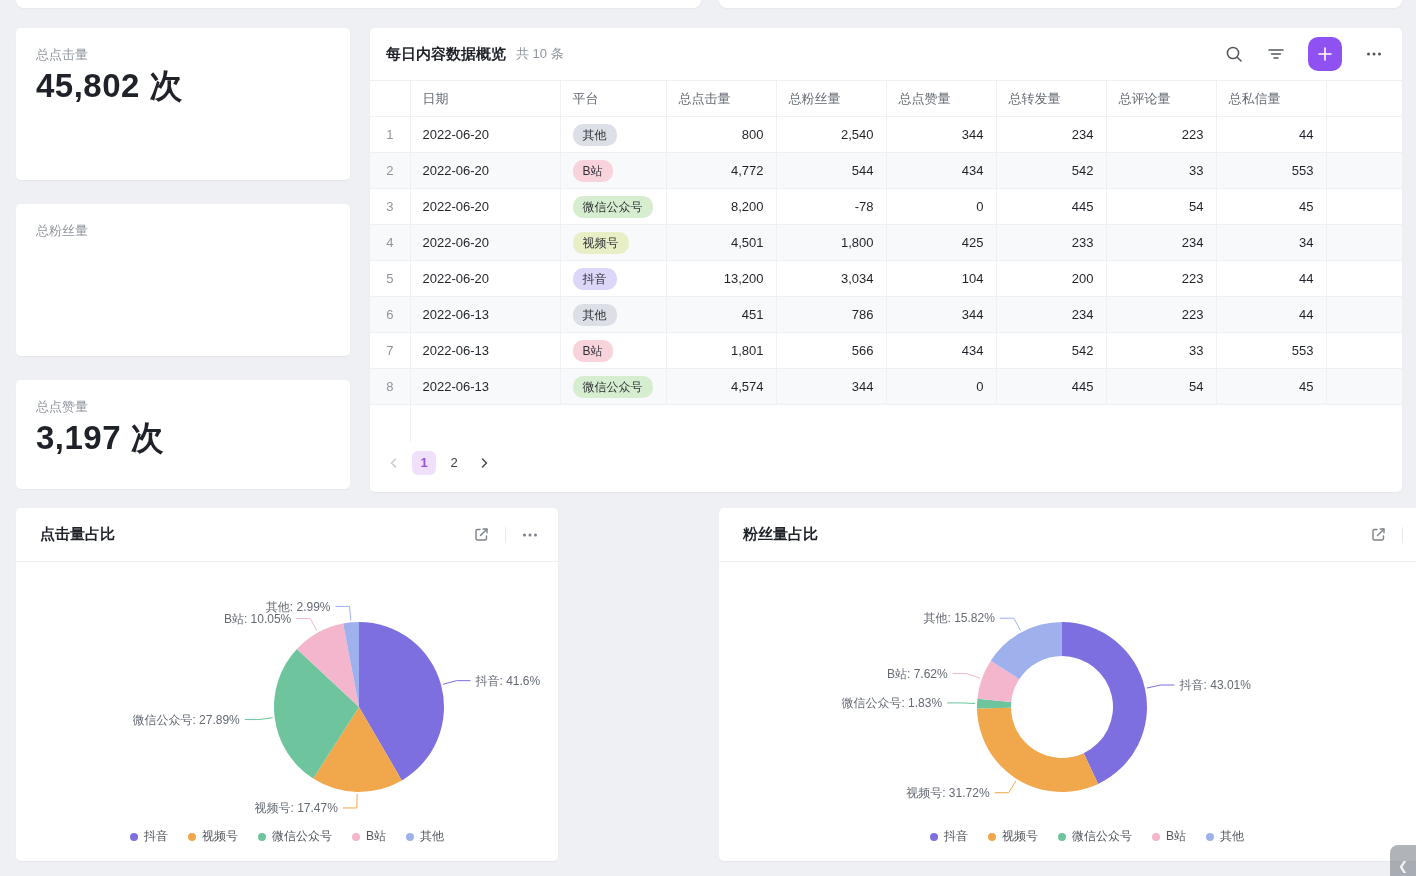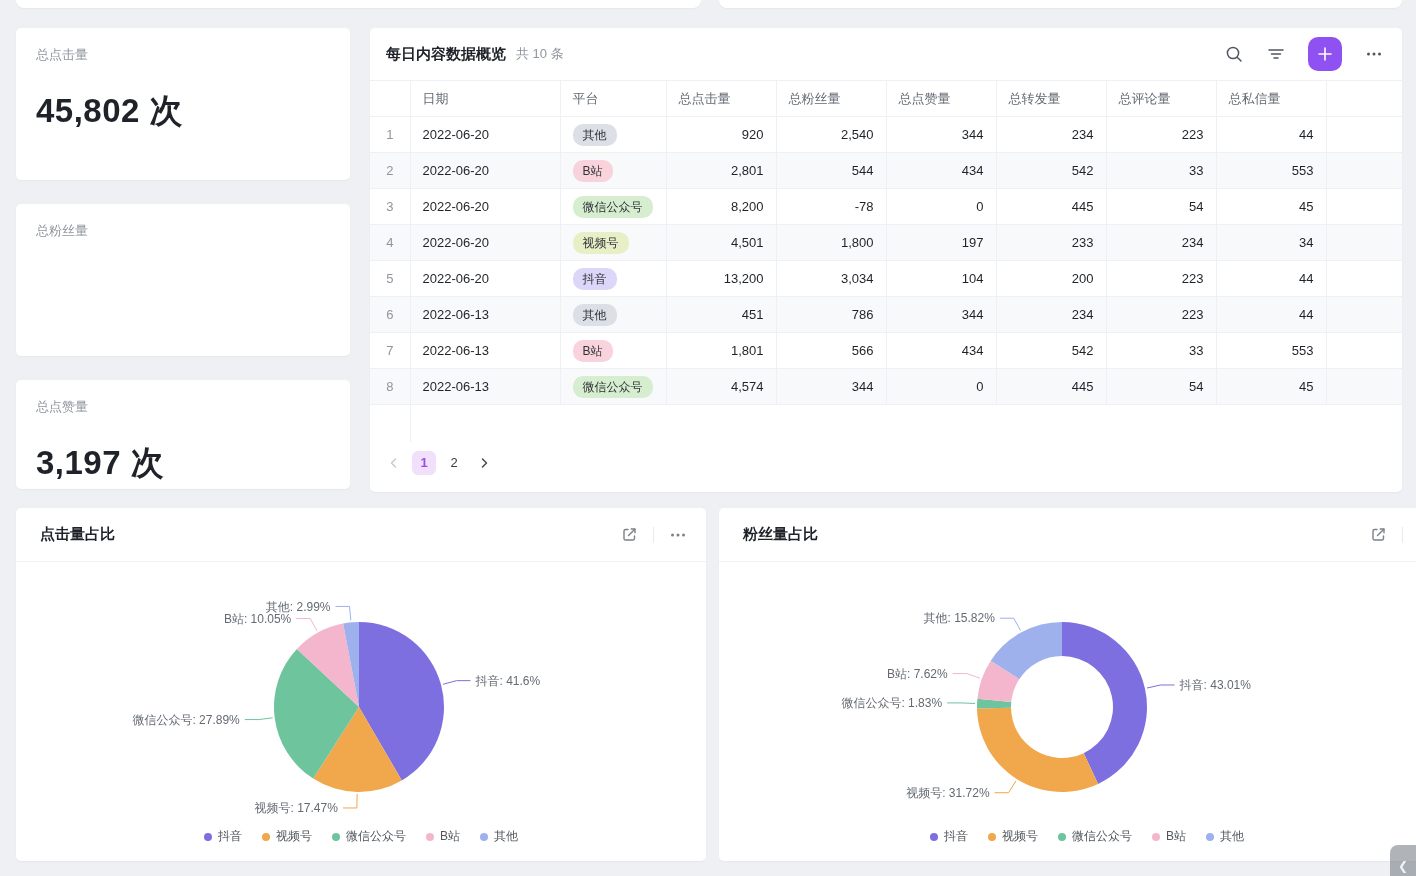--- a/index.html
+++ b/index.html
@@ -8,21 +8,21 @@
   .page { position:relative; width:1416px; height:876px; background:#eef0f3; overflow:hidden; }
 
   .card { position:absolute; background:#fff; border-radius:5px; box-shadow:0 1px 2px rgba(31,35,41,.04); }
 
   
   .strip { border-radius:0 0 8px 8px; height:8px; top:0; }
 
   
   .stat-card { left:16px; width:334px; padding:18px 20px; }
   .stat-label { font-size:13px; color:#8f959e; }
-  .stat-value { font-size:33px; font-weight:700; color:#1f2329; margin-top:25px; letter-spacing:.5px; }
+  .stat-value { font-size:33px; font-weight:700; color:#1f2329; margin-top:0; letter-spacing:.5px; }
 
   
   .table-card { left:370px; top:28px; width:1032px; height:464px; }
   .tc-header { display:flex; align-items:center; height:52px; padding:0 18px 0 16px; }
   .tc-title { font-size:15px; font-weight:700; color:#1f2329; }
   .tc-count { font-size:13px; color:#8f959e; margin-left:10px; }
   .tc-tools { margin-left:auto; display:flex; align-items:center; gap:22px; }
   .tool-btn { width:20px; height:20px; display:flex; align-items:center; justify-content:center; cursor:pointer; }
   .add-btn { width:34px; height:34px; border-radius:10px; background:#9051f2; display:flex; align-items:center; justify-content:center; cursor:pointer; }
   .add-btn svg { display:block; }
@@ -140,33 +140,33 @@
           <th>总评论量</th>
           <th>总私信量</th>
           <th></th>
         </tr>
       </thead>
       <tbody id="table-body">
           <tr>
             <td class="idx">1</td>
             <td>2022-06-20</td>
             <td><span class="tag" style="background: rgb(220, 224, 230);">其他</span></td>
-            <td class="num">920</td>
+            <td class="num">800</td>
             <td class="num">2,540</td>
             <td class="num">344</td>
             <td class="num">234</td>
             <td class="num">223</td>
             <td class="num">44</td>
             <td></td>
           </tr>
           <tr>
             <td class="idx">2</td>
             <td>2022-06-20</td>
             <td><span class="tag" style="background: rgb(249, 211, 220);">B站</span></td>
-            <td class="num">2,801</td>
+            <td class="num">4,772</td>
             <td class="num">544</td>
             <td class="num">434</td>
             <td class="num">542</td>
             <td class="num">33</td>
             <td class="num">553</td>
             <td></td>
           </tr>
           <tr>
             <td class="idx">3</td>
             <td>2022-06-20</td>
@@ -178,21 +178,21 @@
             <td class="num">54</td>
             <td class="num">45</td>
             <td></td>
           </tr>
           <tr>
             <td class="idx">4</td>
             <td>2022-06-20</td>
             <td><span class="tag" style="background: rgb(232, 239, 198);">视频号</span></td>
             <td class="num">4,501</td>
             <td class="num">1,800</td>
-            <td class="num">197</td>
+            <td class="num">425</td>
             <td class="num">233</td>
             <td class="num">234</td>
             <td class="num">34</td>
             <td></td>
           </tr>
           <tr>
             <td class="idx">5</td>
             <td>2022-06-20</td>
             <td><span class="tag" style="background: rgb(220, 215, 248);">抖音</span></td>
             <td class="num">13,200</td>
@@ -263,21 +263,21 @@
         <div class="pg-item active">1</div>
         <div class="pg-item">2</div>
         <div class="pg-item" style="color: rgb(74, 79, 87);">
           <svg width="12" height="12" viewBox="0 0 12 12">
             <polyline points="4.5,2 8.5,6 4.5,10" fill="none" stroke="currentColor" stroke-width="1.6" stroke-linecap="round" stroke-linejoin="round"></polyline>
           </svg>
         </div>
       </div>
   </div>
 
-  <div class="card chart-card" style="left:16px; width:690px;">
+  <div class="card chart-card" style="left:16px; width:542px;">
     <div class="cc-header">
       <span class="cc-title">点击量占比</span>
       <div class="cc-tools">
         <div class="tool-btn">
           <svg width="17" height="17" viewBox="0 0 17 17">
               <path d="M7 3.5 H4.5 A1.5 1.5 0 0 0 3 5 V12.5 A1.5 1.5 0 0 0 4.5 14 H12 A1.5 1.5 0 0 0 13.5 12.5 V10" fill="none" stroke="#7b8188" stroke-width="1.4" stroke-linecap="round"></path>
               <line x1="7.5" y1="9.5" x2="13.8" y2="3.2" stroke="#7b8188" stroke-width="1.4" stroke-linecap="round"></line>
               <path d="M10.2 3 h3.8 v3.8" fill="none" stroke="#7b8188" stroke-width="1.4" stroke-linecap="round" stroke-linejoin="round"></path>
             </svg>
         </div>

